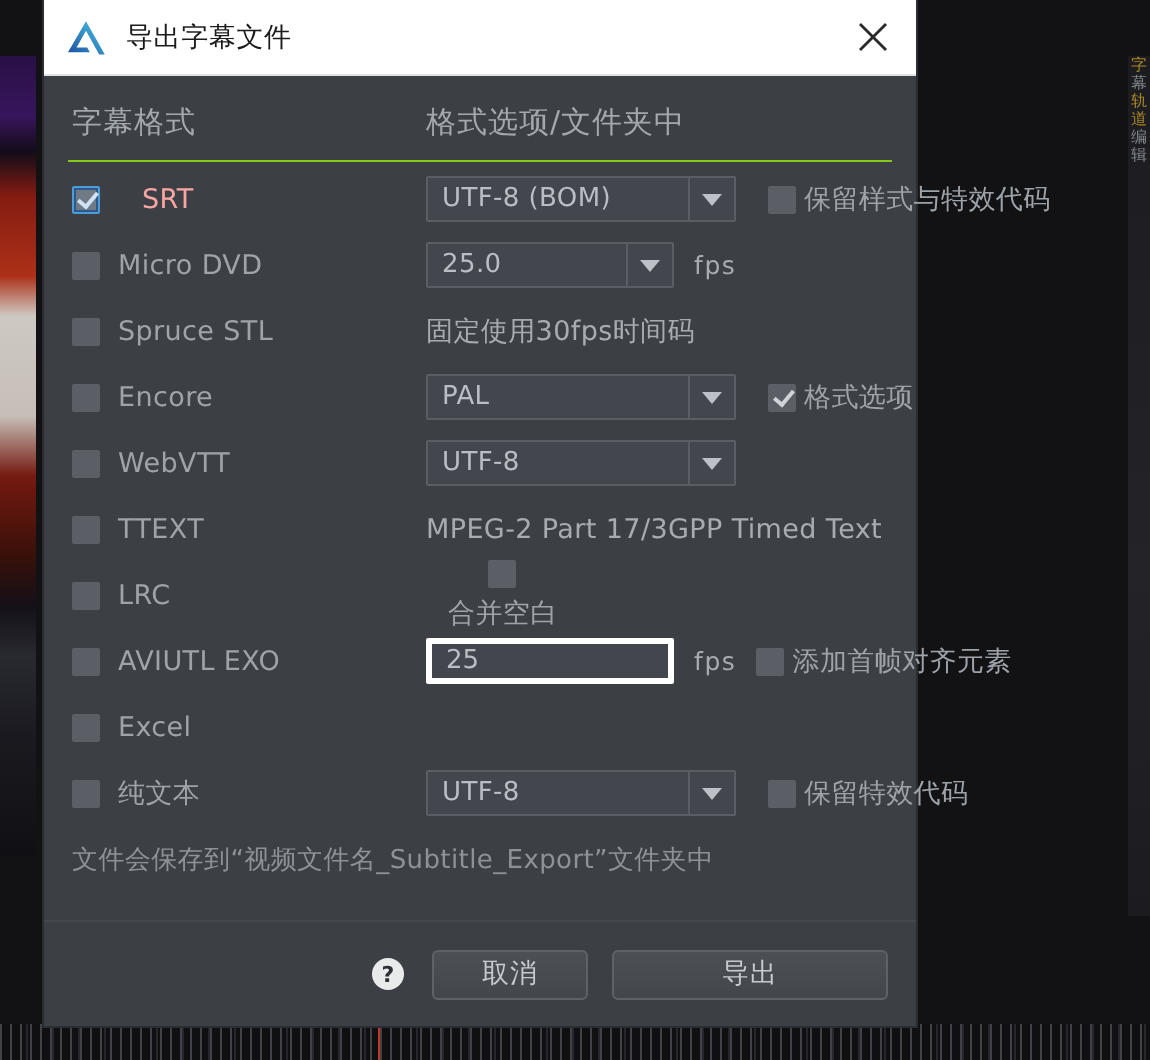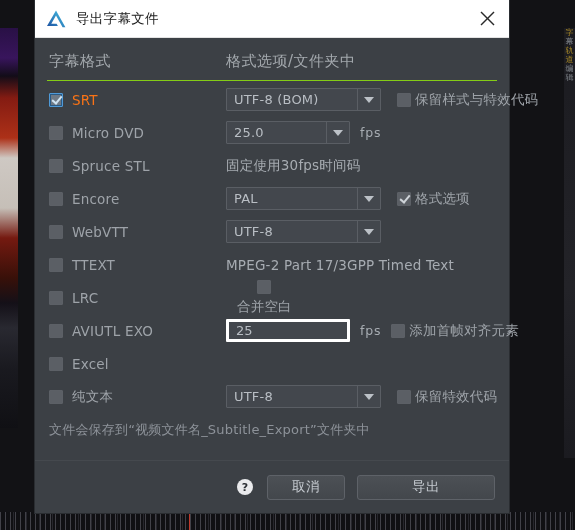--- a/index.html
+++ b/index.html
@@ -77,23 +77,23 @@
     left: 189px;
     top: 0;
     bottom: 0;
     width: 1px;
     background: #c0392b;
   }
 
   
   #dialog {
     position: absolute;
-    left: 35px;
+    left: 22px;
     top: 0;
-    width: 474px;
+    width: 436px;
     height: 513px;
     background: #3c4045;
     box-shadow: 0 0 0 1px #2a2d31;
     display: flex;
     flex-direction: column;
   }
 
   
   #title-bar {
     height: 37px;
@@ -198,21 +198,21 @@
   .cbx.checked-blue::after { border-color: #cfe3f2; }
   .cbx.checked-gray { background: #5b5f65; border-color: #5c6066; }
   .cbx.checked-gray::after { border-color: #cfd4d9; }
 
   .cbx-label {
     font-size: 13.5px;
     color: #9ea3a9;
     letter-spacing: .2px;
     white-space: nowrap;
   }
-  .cbx-label.active { color: #f97316; }
+  .cbx-label.active { color: #fca5a5; margin-left: 12px; }
 
   
   .combo {
     width: 155px;
     height: 23px;
     box-sizing: border-box;
     border: 1px solid #5a5e64;
     background: #43474d;
     display: flex;
     align-items: stretch;

